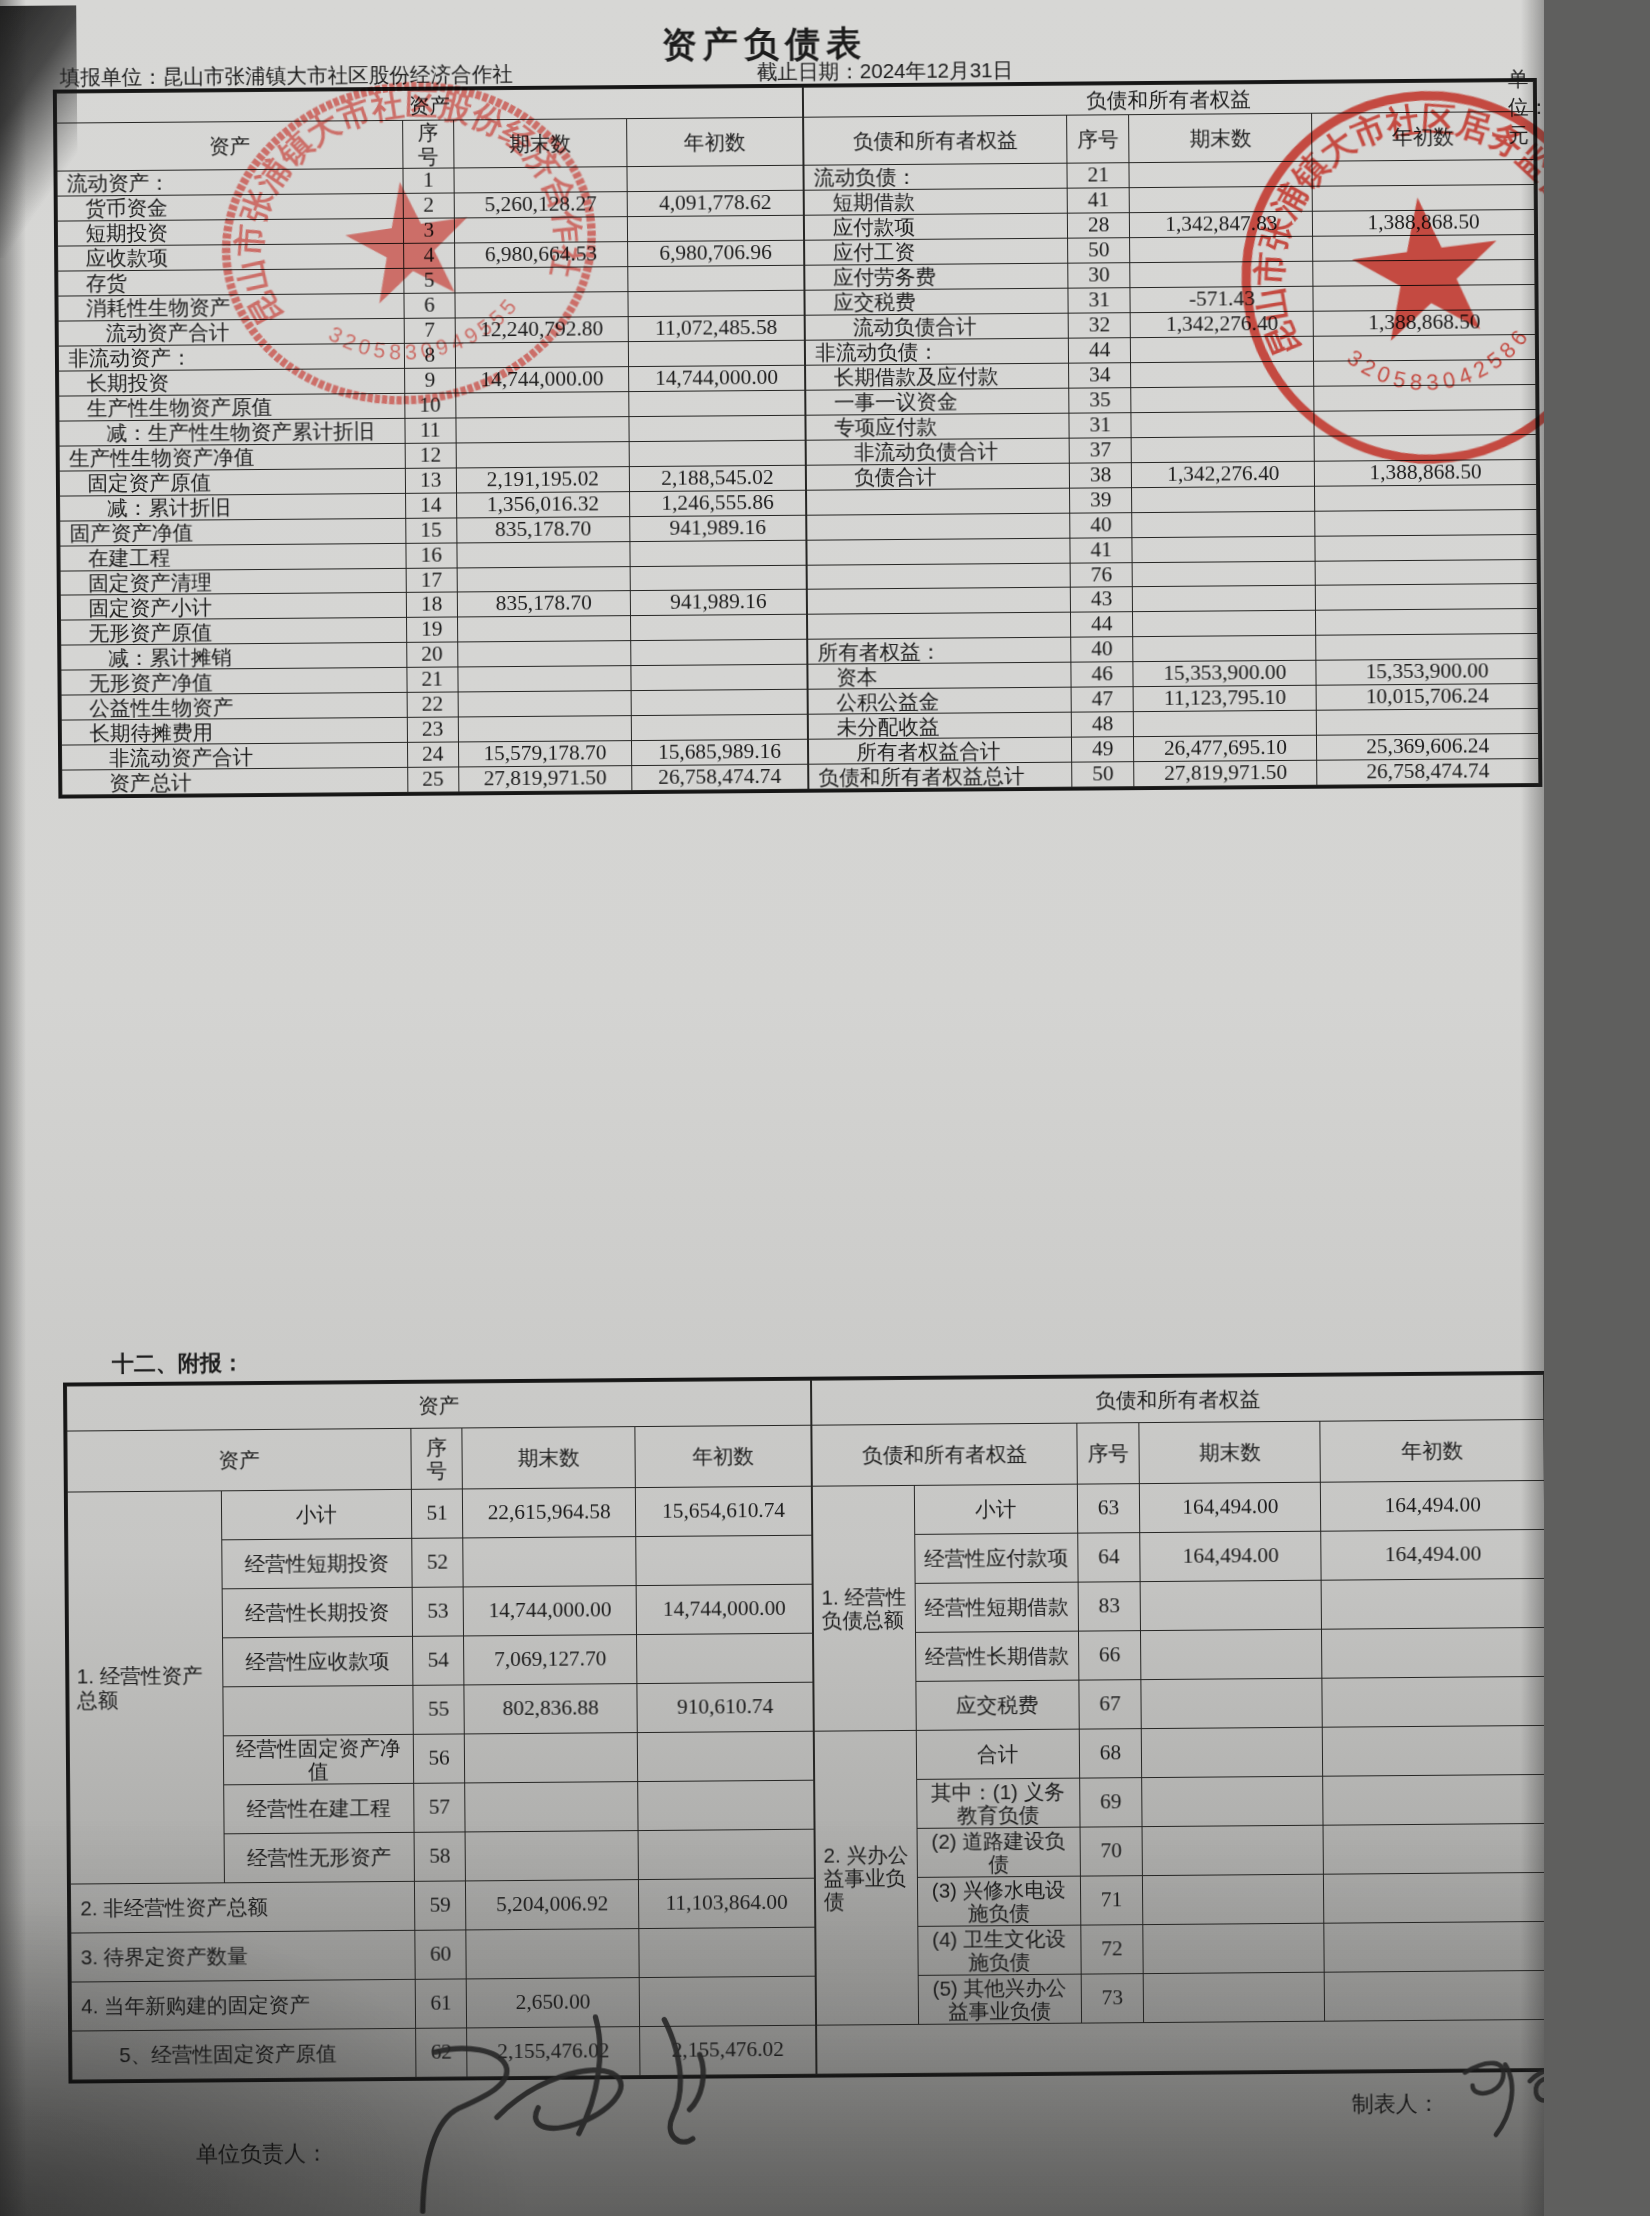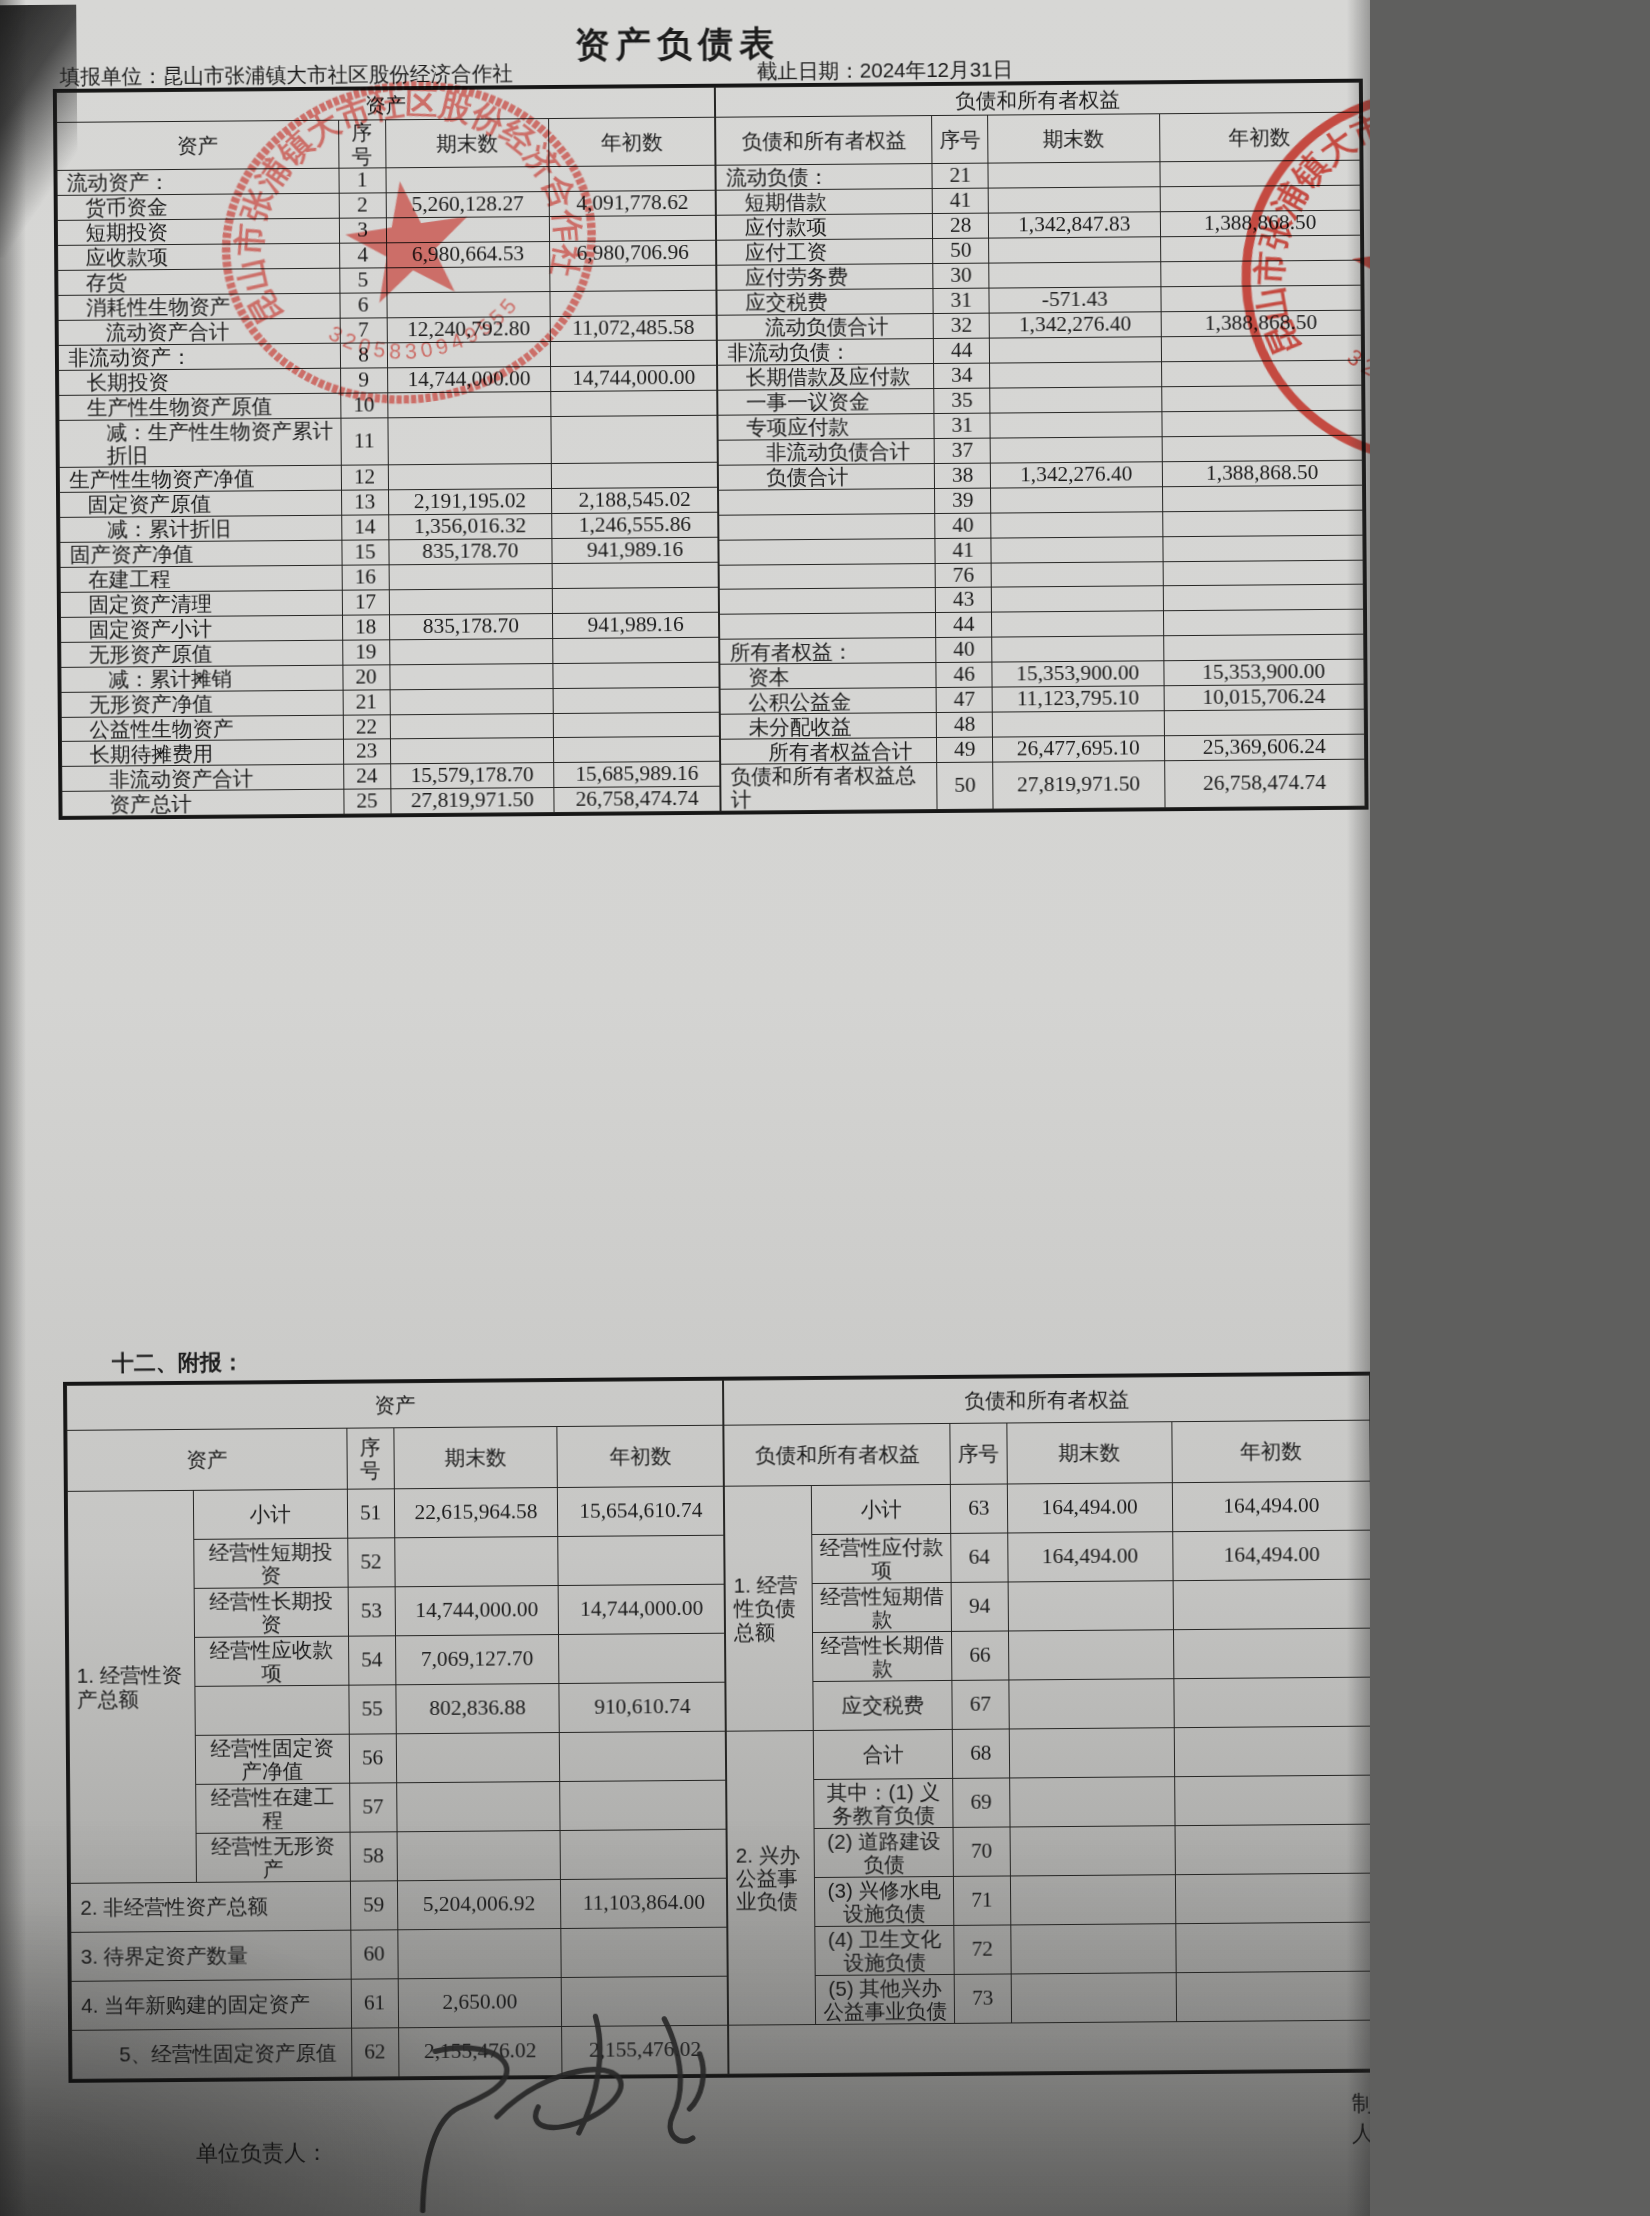--- a/index.html
+++ b/index.html
@@ -1,16 +1,16 @@
 <!DOCTYPE html>
 <html style="font-size:12.2px"><head>
 <meta charset="utf-8">
 <style>
   html,body{margin:0;padding:0;background:#5f5f5e;}
-  .photo{position:relative;width:1370px;height:2216px;overflow:hidden;
+  .photo{position:relative;width:1544px;height:2216px;overflow:hidden;
     background:linear-gradient(180deg,#d7d7d5 0%,#d4d4d2 45%,#c6c6c4 70%,#a7a7a5 88%,#8e8e8c 100%);
     font-family:"Liberation Sans",sans-serif;color:#1c1c1c;}
   .sheet{position:absolute;inset:0;transform:rotate(-0.45deg);transform-origin:50% 45%;}
   
   .corner-wedge{position:absolute;left:0;top:0;width:84px;height:252px;
     background:linear-gradient(125deg,rgba(15,15,15,.92) 0%,rgba(25,25,25,.75) 35%,rgba(60,60,60,0) 72%);
     z-index:30;pointer-events:none;}
   .edge-left{position:absolute;left:0;top:0;width:26px;height:100%;
     background:linear-gradient(90deg,rgba(30,30,30,.45),rgba(30,30,30,0));z-index:29;}
   .edge-right{position:absolute;right:0;top:0;width:23px;height:100%;
@@ -543,21 +543,21 @@
               <td class="num">164,494.00</td>
             </tr>
             <tr>
               <td class="ctr">经营性应付款项</td>
               <td class="seq">64</td>
               <td class="num">164,494.00</td>
               <td class="num">164,494.00</td>
             </tr>
             <tr>
               <td class="ctr">经营性短期借款</td>
-              <td class="seq">94</td>
+              <td class="seq">83</td>
               <td class="num"></td>
               <td class="num"></td>
             </tr>
             <tr>
               <td class="ctr">经营性长期借款</td>
               <td class="seq">66</td>
               <td class="num"></td>
               <td class="num"></td>
             </tr>
             <tr>

